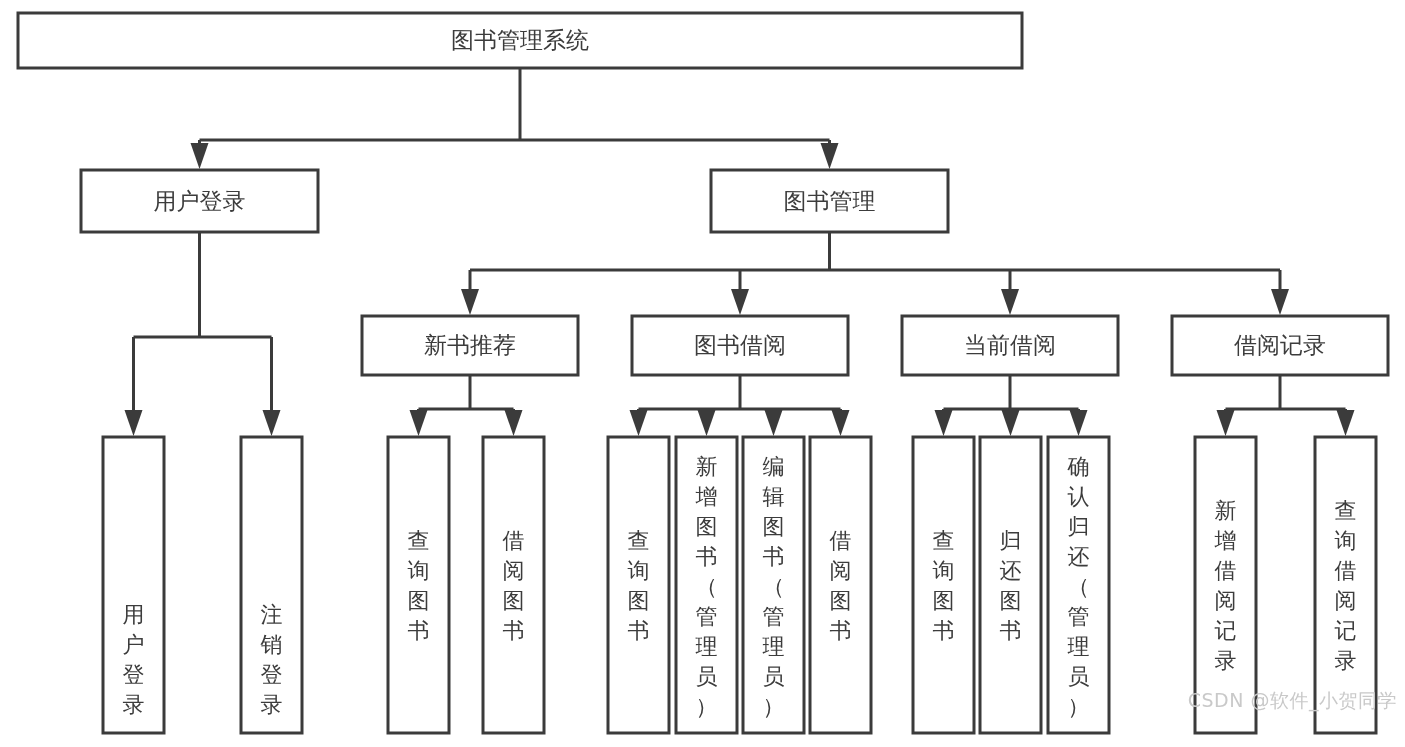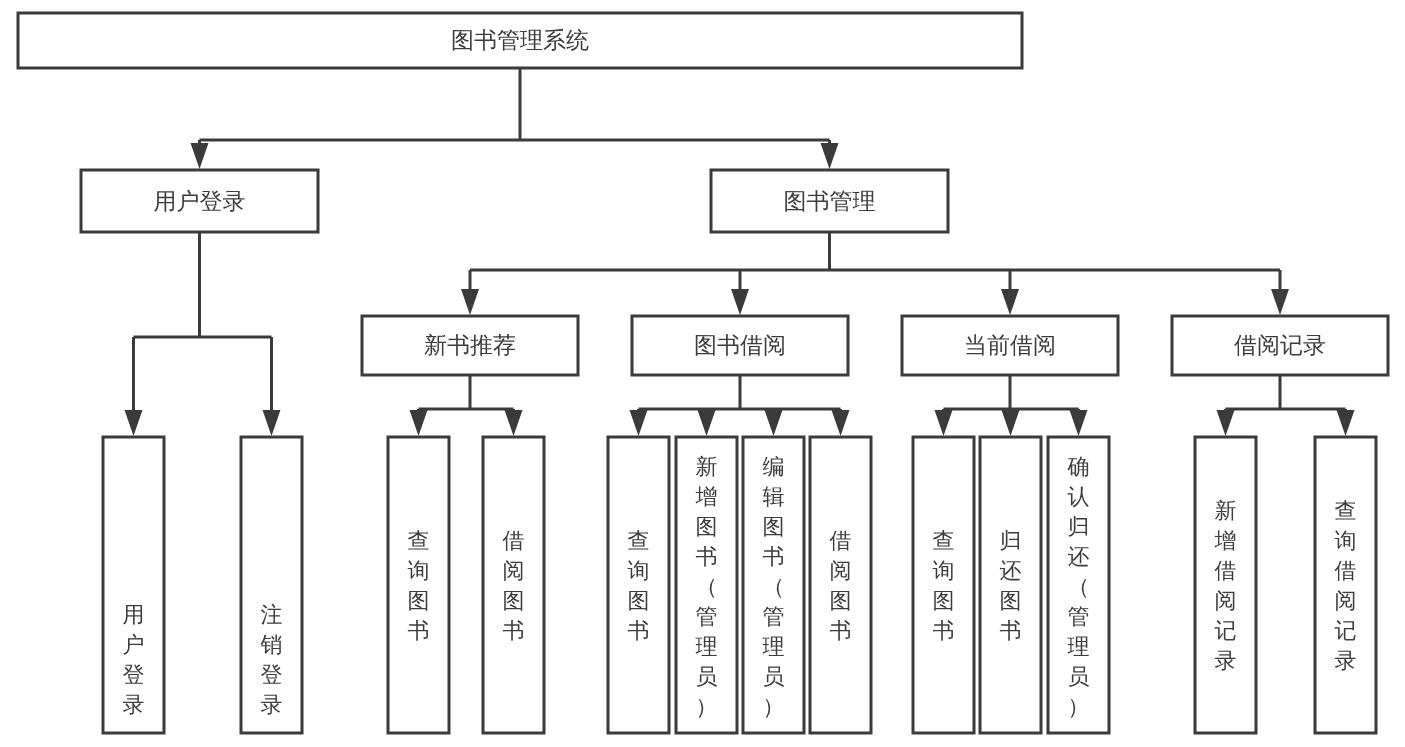--- a/index.html
+++ b/index.html
@@ -163,13 +163,14 @@
         <g>
           <rect class="node-box" x="1195" y="437" width="61" height="296"></rect>
           <text class="node-label-v" x="1225.5" y="518.4"><tspan x="1225.5" dy="0">新</tspan><tspan x="1225.5" dy="30">增</tspan><tspan x="1225.5" dy="30">借</tspan><tspan x="1225.5" dy="30">阅</tspan><tspan x="1225.5" dy="30">记</tspan><tspan x="1225.5" dy="30">录</tspan></text>
         </g>
         <g>
           <rect class="node-box" x="1315" y="437" width="61" height="296"></rect>
           <text class="node-label-v" x="1345.5" y="518.4"><tspan x="1345.5" dy="0">查</tspan><tspan x="1345.5" dy="30">询</tspan><tspan x="1345.5" dy="30">借</tspan><tspan x="1345.5" dy="30">阅</tspan><tspan x="1345.5" dy="30">记</tspan><tspan x="1345.5" dy="30">录</tspan></text>
         </g>
       </g>
     </svg>
+  <div class="watermark">CSDN @软件_小贺同学</div>
 </div>
 
 </body></html>

